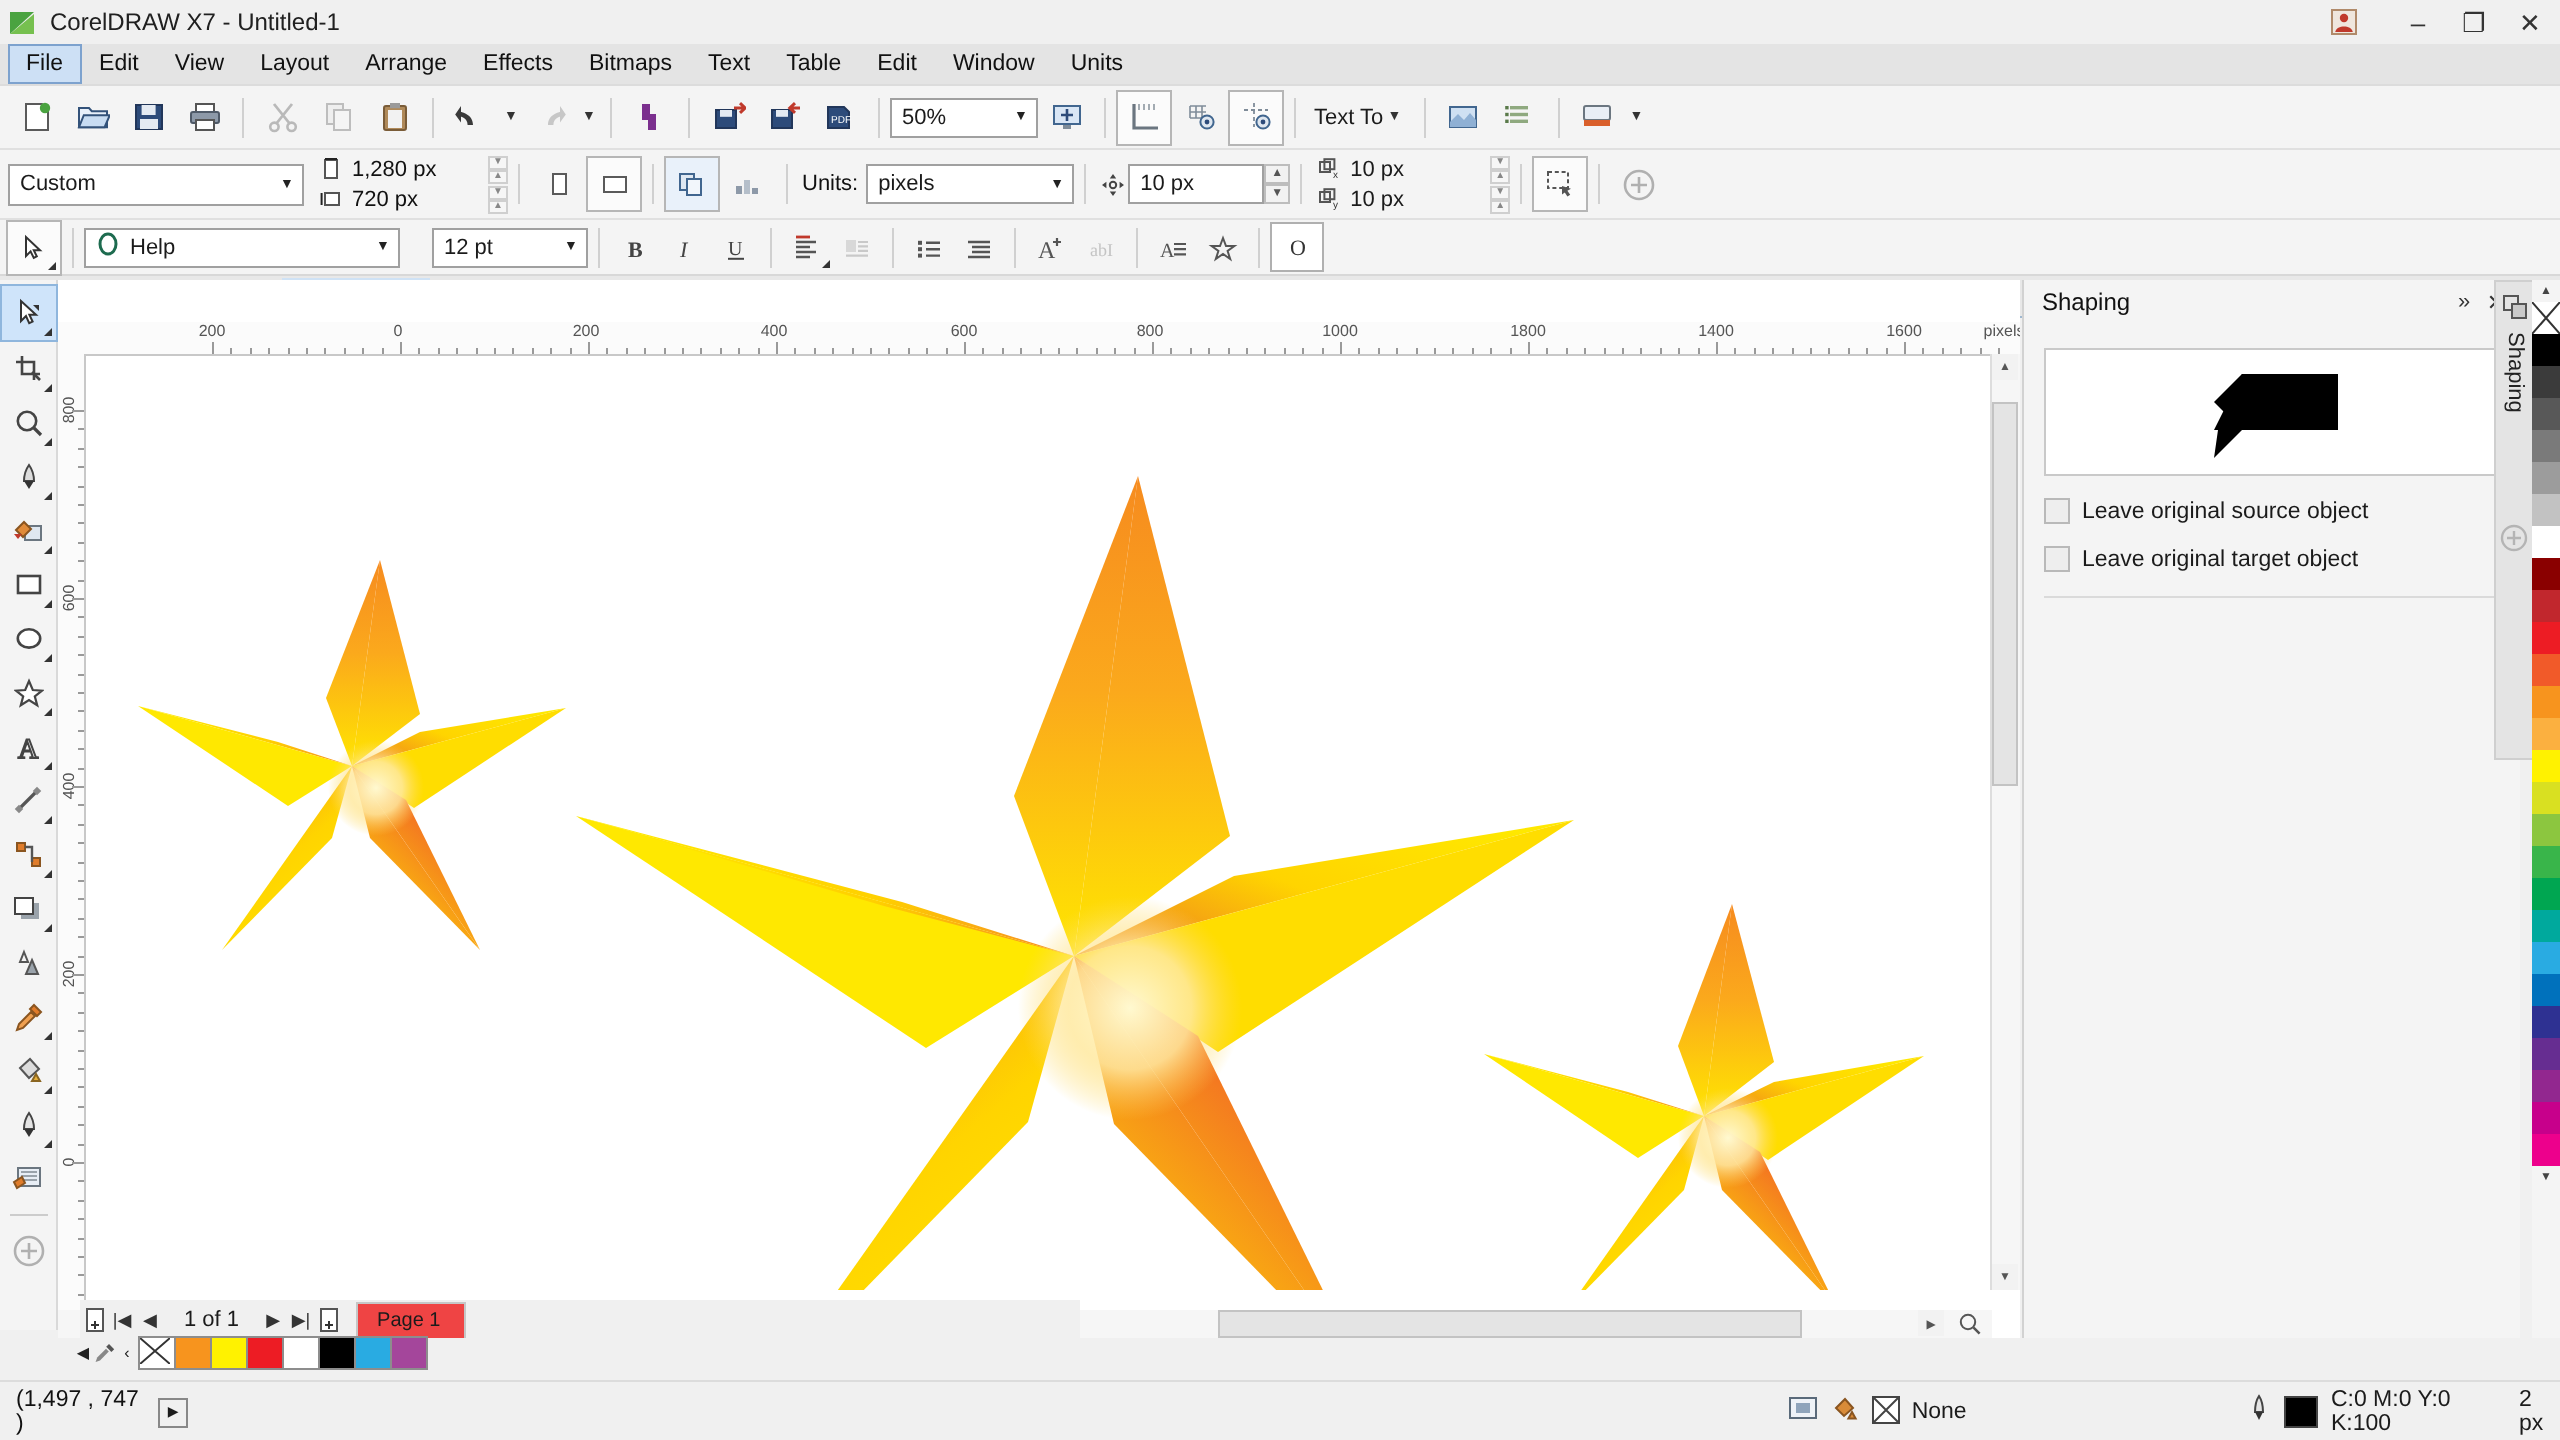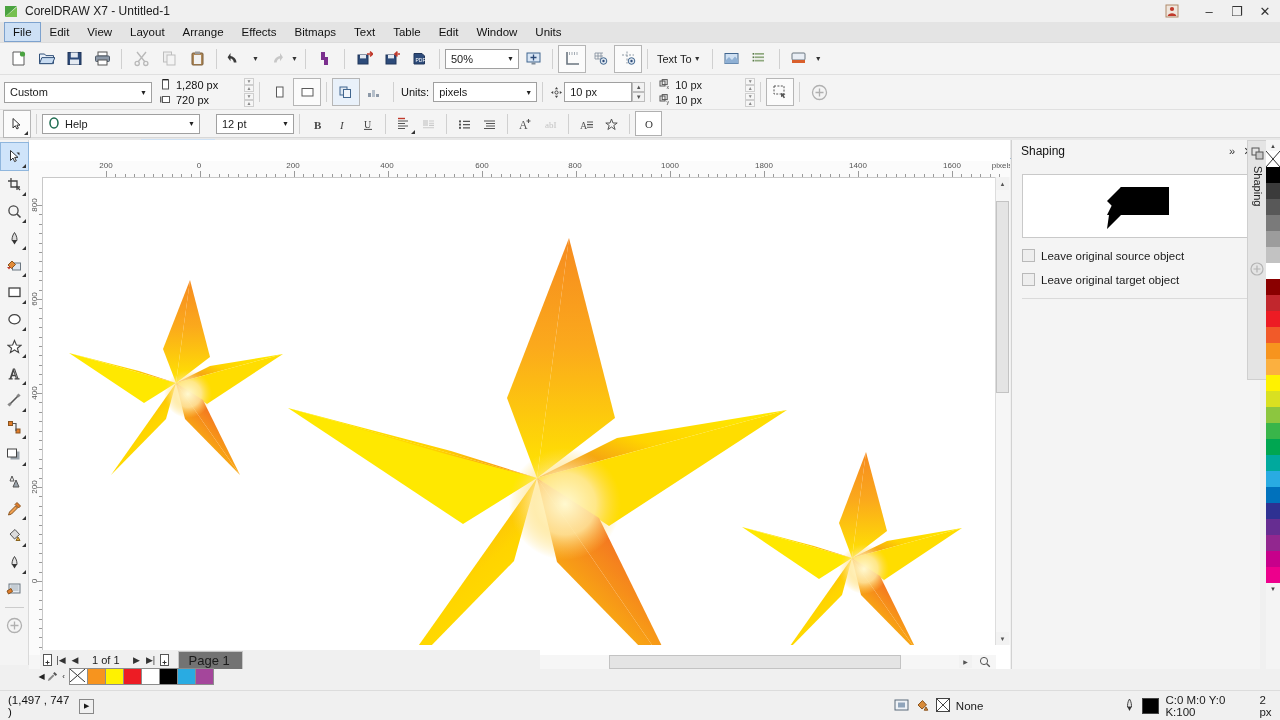--- a/index.html
+++ b/index.html
@@ -96,22 +96,22 @@
   .vscroll{position:absolute;right:0;top:37px;bottom:24px;width:14px;background:#f6f6f6;border-left:1px solid #ddd;}
   .hscroll{position:absolute;left:0;right:14px;bottom:0;height:14px;background:#f6f6f6;}
   .sc-thumb{position:absolute;background:#e4e4e4;border:1px solid #c3c3c3;}
   .sc-arrow{position:absolute;display:flex;align-items:center;justify-content:center;font-size:6px;color:#555;background:#f2f2f2;}
 
   
   .pagenav{position:absolute;left:40px;top:650px;width:500px;height:20px;display:flex;align-items:center;
            background:#f0f0f0;font-size:11px;}
   .pn-btn{width:14px;height:18px;display:flex;align-items:center;justify-content:center;color:#333;font-size:9px;}
   .pn-count{padding:0 10px;font-size:11px;}
-  .pagetab{height:17px;display:flex;align-items:center;padding:0 12px 0 10px;background:#737373;
-           border:1px solid #c6c6c6;border-bottom:none;font-size:13px;margin-left:6px;}
+  .pagetab{height:17px;display:flex;align-items:center;padding:0 12px 0 10px;background:#ef4444;
+           border:1px solid #c6c6c6;border-bottom:none;font-size:10px;margin-left:6px;}
 
   
   .palette{position:absolute;left:36px;top:669px;height:15px;display:flex;align-items:center;}
   .pal-nav{width:11px;height:14px;display:flex;align-items:center;justify-content:center;font-size:8px;color:#222;}
   .swatch{width:17px;height:15px;border:1px solid #8d8d8d;margin-right:-1px;}
 
   
   .statusbar{position:absolute;left:0;top:690px;width:1280px;height:30px;background:#f0f0f0;
              border-top:1px solid #dcdcdc;display:flex;align-items:center;font-size:11.5px;}
   .coord{margin-left:8px;color:#111;}

